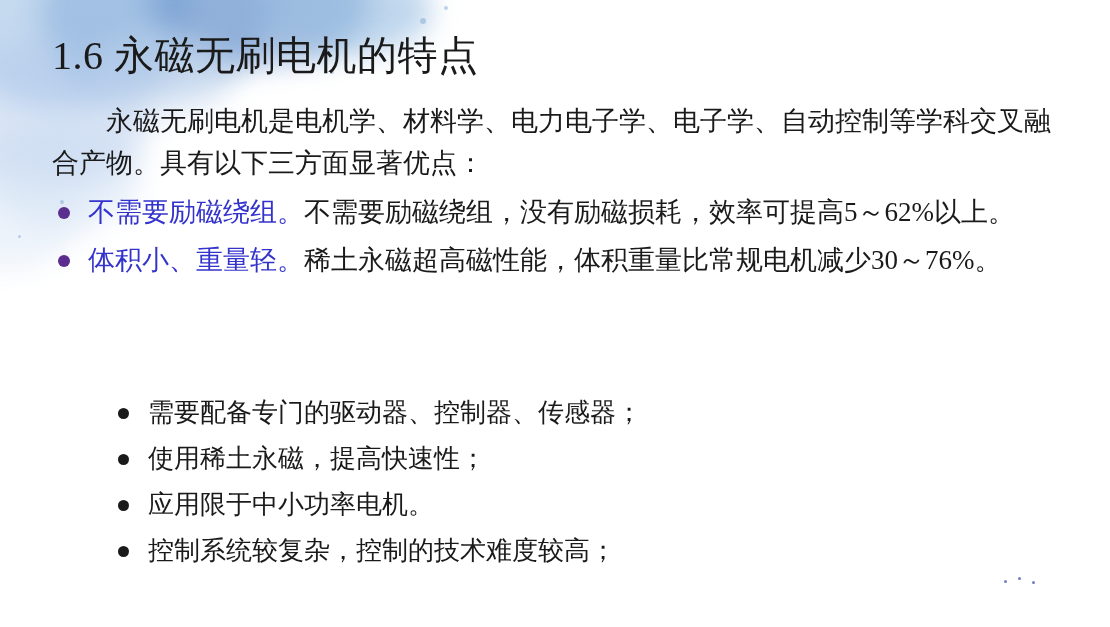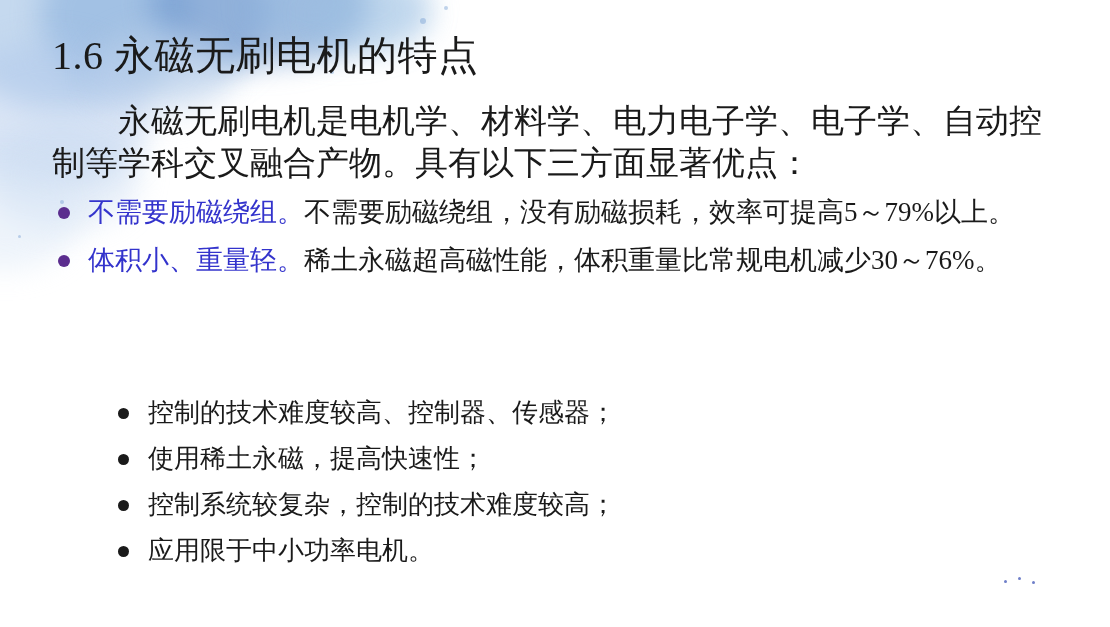--- a/index.html
+++ b/index.html
@@ -72,21 +72,21 @@
   }
 
   .body-block {
     position: absolute;
     left: 52px;
     top: 100px;
     width: 1020px;
   }
 
   .para {
-    font-size: 33px;
+    font-size: 27px;
     line-height: 42px;
     color: #1a1a1a;
     text-indent: 2em;
     margin: 0 0 4px 0;
   }
 
   .bullet-list {
     list-style: none;
     margin: 6px 0 0 0;
     padding: 0;
@@ -191,47 +191,47 @@
 
   <div class="title">1.6 永磁无刷电机的特点</div>
 
   <div class="body-block">
 
     <p class="para">永磁无刷电机是电机学、材料学、电力电子学、电子学、自动控制等学科交叉融合产物。具有以下三方面显著优点：</p>
 
     <ul class="bullet-list">
       <li>
         <span class="dot"></span>
-        <span class="hl">不需要励磁绕组。</span><span>不需要励磁绕组，没有励磁损耗，效率可提高5～79%以上。</span>
+        <span class="hl">不需要励磁绕组。</span><span>不需要励磁绕组，没有励磁损耗，效率可提高5～62%以上。</span>
       </li>
       <li>
         <span class="dot"></span>
         <span class="hl">体积小、重量轻。</span><span>稀土永磁超高磁性能，体积重量比常规电机减少30～76%。</span>
       </li>
     </ul>
 
   </div>
 
   <div class="sub-block">
     <ul class="sub-list">
       <li>
         <span class="dot2"></span>
-        <span>控制的技术难度较高、控制器、传感器；</span>
+        <span>需要配备专门的驱动器、控制器、传感器；</span>
       </li>
       <li>
         <span class="dot2"></span>
         <span>使用稀土永磁，提高快速性；</span>
       </li>
       <li>
         <span class="dot2"></span>
+        <span>应用限于中小功率电机。</span>
+      </li>
+      <li>
+        <span class="dot2"></span>
         <span>控制系统较复杂，控制的技术难度较高；</span>
-      </li>
-      <li>
-        <span class="dot2"></span>
-        <span>应用限于中小功率电机。</span>
       </li>
     </ul>
   </div>
 
   <div class="corner-dots">
     <i class="cd1"></i>
       <i class="cd2"></i>
       <i class="cd3"></i>
   </div>
 

